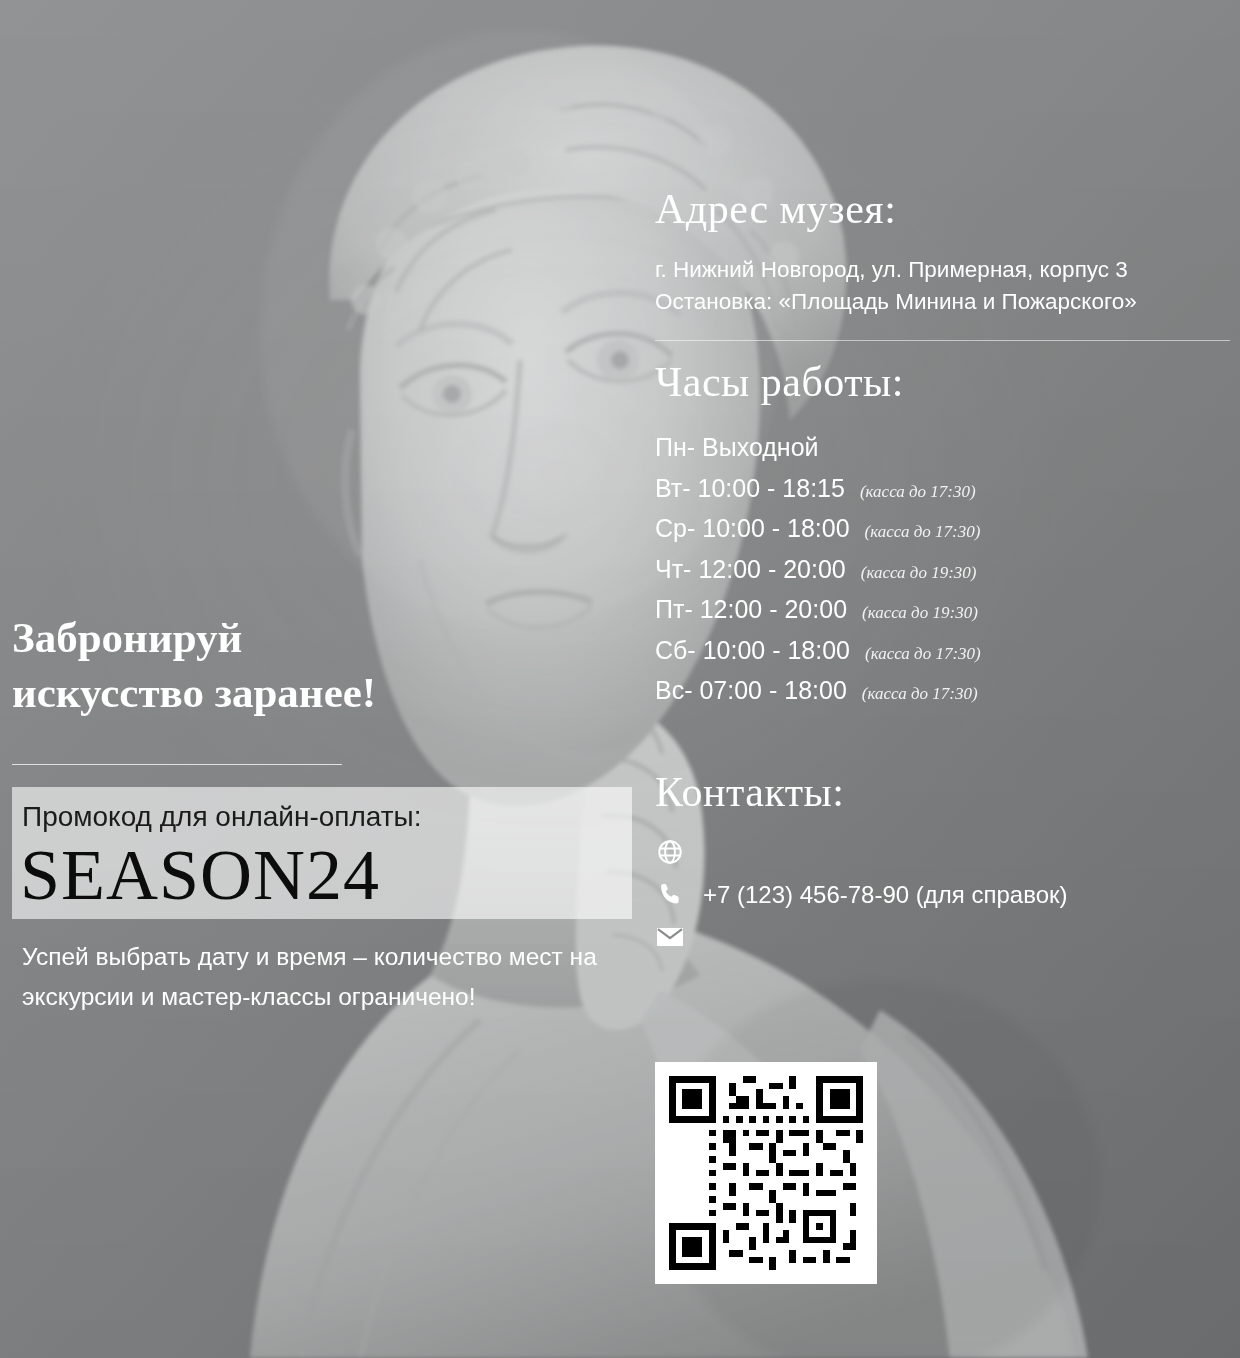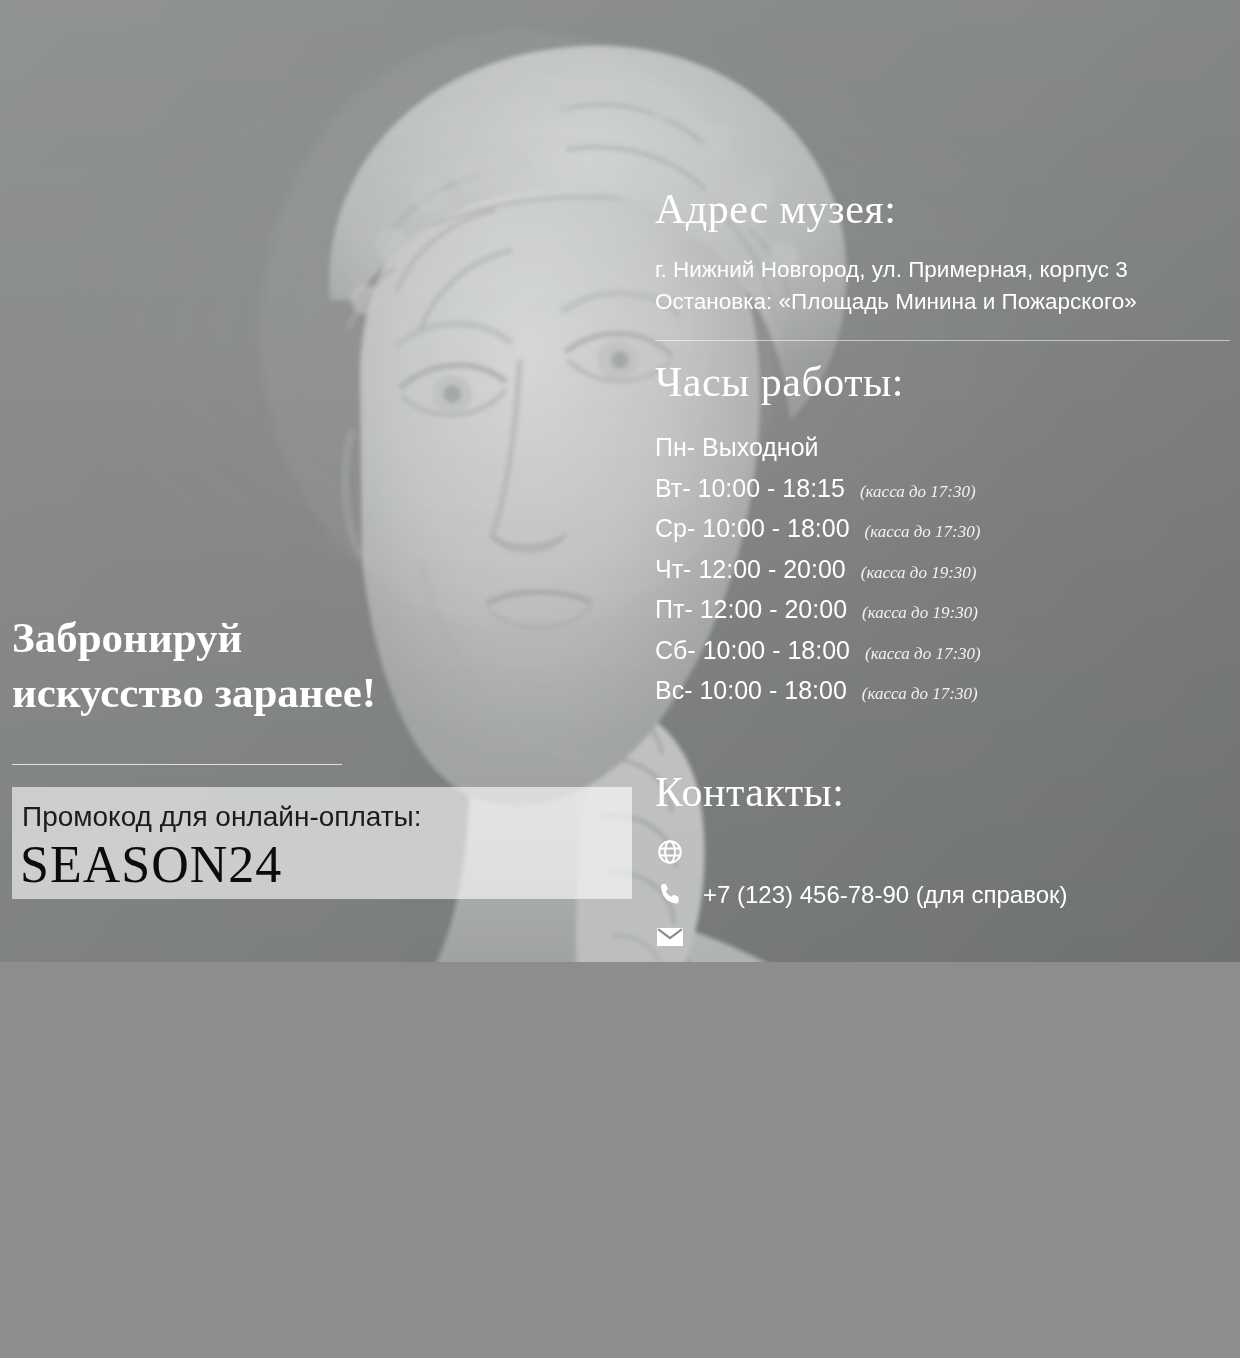--- a/index.html
+++ b/index.html
@@ -7,21 +7,21 @@
     padding: 0;
     background: #8d8d8d;
   }
   body {
     font-family: "Liberation Sans", sans-serif;
   }
 
   #poster {
     position: relative;
     width: 1240px;
-    height: 962px;
+    height: 1358px;
     overflow: hidden;
     background: linear-gradient(135deg, #8f9191 0%, #868888 40%, #7e8081 75%, #757777 100%);
   }
 
   
   .statue-layer {
     position: absolute;
     inset: 0;
     overflow: hidden;
   }
@@ -169,21 +169,21 @@
     background: rgba(255,255,255,0.60);
     padding: 14px 0 8px 0;
   }
   .promo-label {
     font-size: 28px;
     color: #1b1b1b;
     padding-left: 10px;
   }
   .promo-code {
     font-family: "Liberation Serif", serif;
-    font-size: 52px;
+    font-size: 72px;
     line-height: 1.0;
     letter-spacing: 1px;
     color: #0c0c0c;
     padding-left: 8px;
     margin-top: 6px;
   }
 
   .left-foot {
     margin-top: 18px;
     font-size: 24.5px;
@@ -364,21 +364,21 @@
       </li>
       <li class="hours-row">
         <span class="hours-main">Пт- 12:00 - 20:00</span>
         <span class="hours-note">(касса до 19:30)</span>
       </li>
       <li class="hours-row">
         <span class="hours-main">Сб- 10:00 - 18:00</span>
         <span class="hours-note">(касса до 17:30)</span>
       </li>
       <li class="hours-row">
-        <span class="hours-main">Вс- 10:00 - 18:00</span>
+        <span class="hours-main">Вс- 07:00 - 18:00</span>
         <span class="hours-note">(касса до 17:30)</span>
       </li>
     </ul>
 
     <h2 class="serif-title contacts-title">Контакты:</h2>
 
     <div class="contact-row">
       <span class="c-icon">
         <svg width="28" height="28" viewBox="0 0 24 24" fill="none" stroke="#ffffff" stroke-width="1.7">
           <circle cx="12" cy="12" r="9.2"></circle>
@@ -525,15 +525,16 @@
     </h1>
 
 
     <div class="left-rule"></div>
 
     <div class="promo-band">
       <div class="promo-label">Промокод для онлайн-оплаты:</div>
       <div class="promo-code">SEASON24</div>
     </div>
 
+    <div class="left-foot">Успей выбрать дату и время – количество мест на экскурсии и мастер-классы ограничено!</div>
   </div>
 
 </div>
 
 </body></html>

